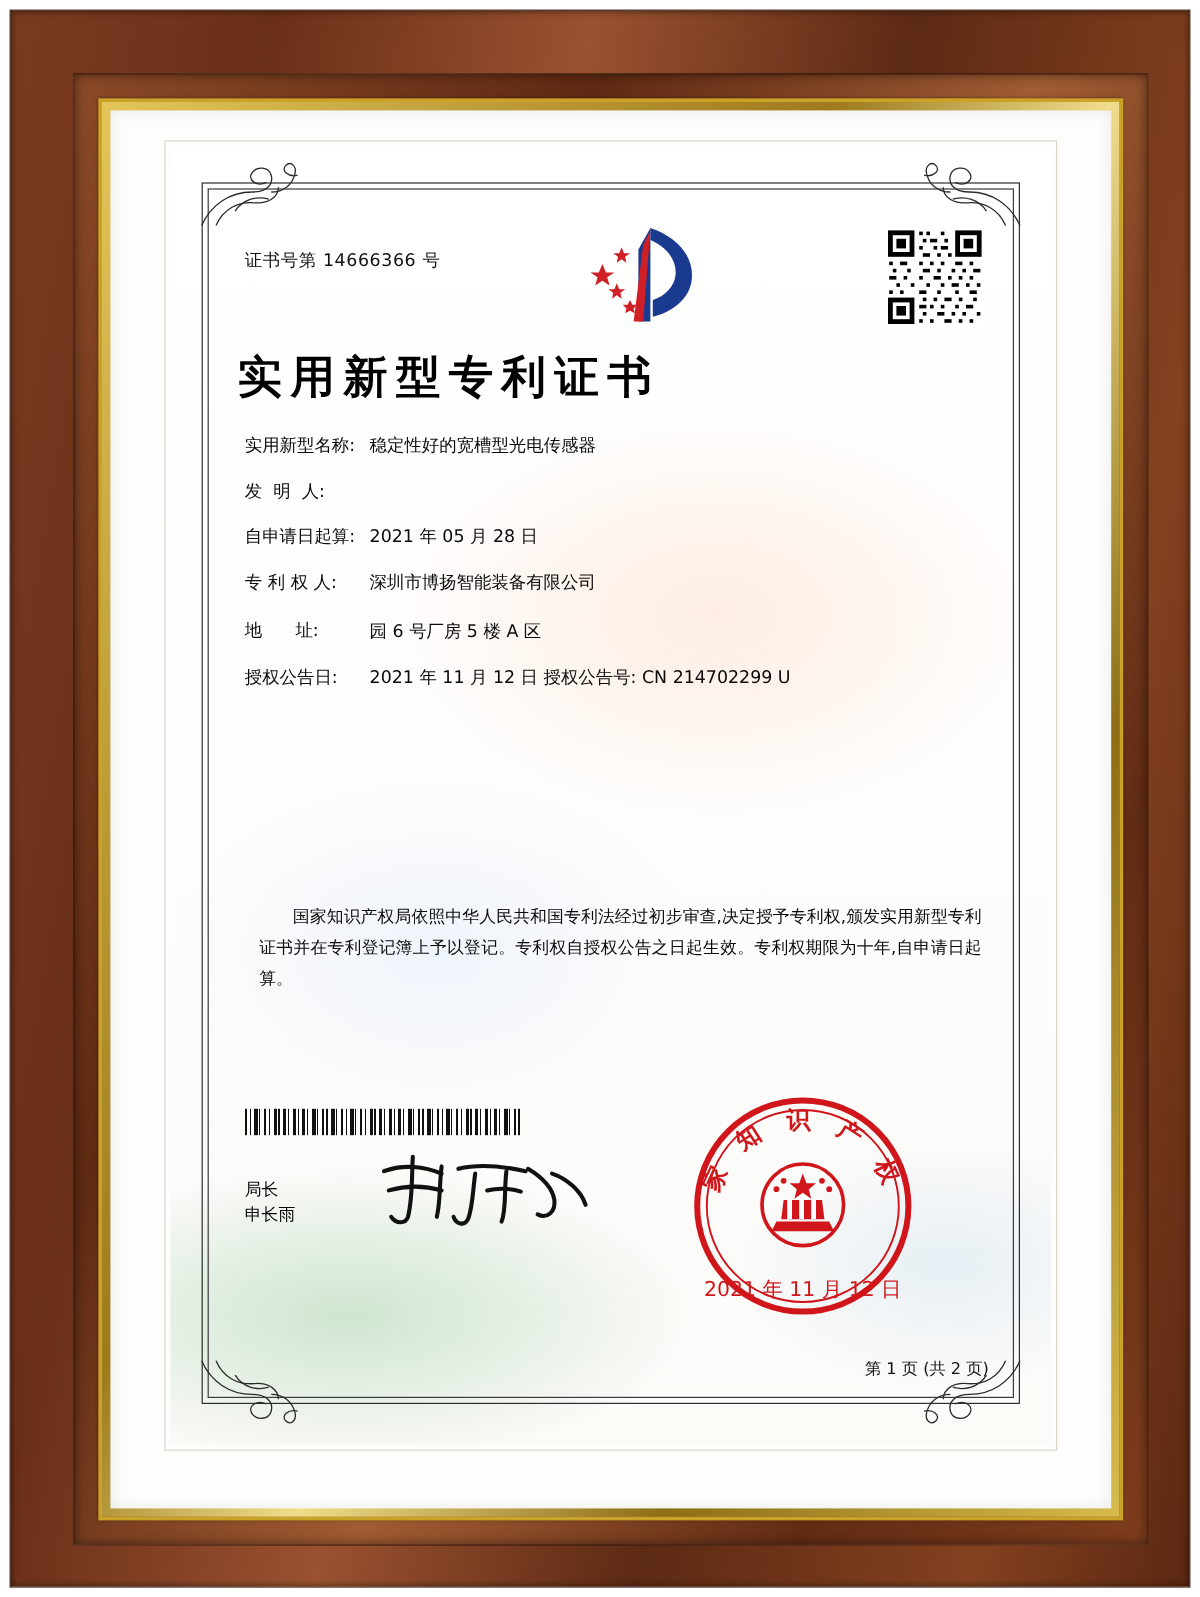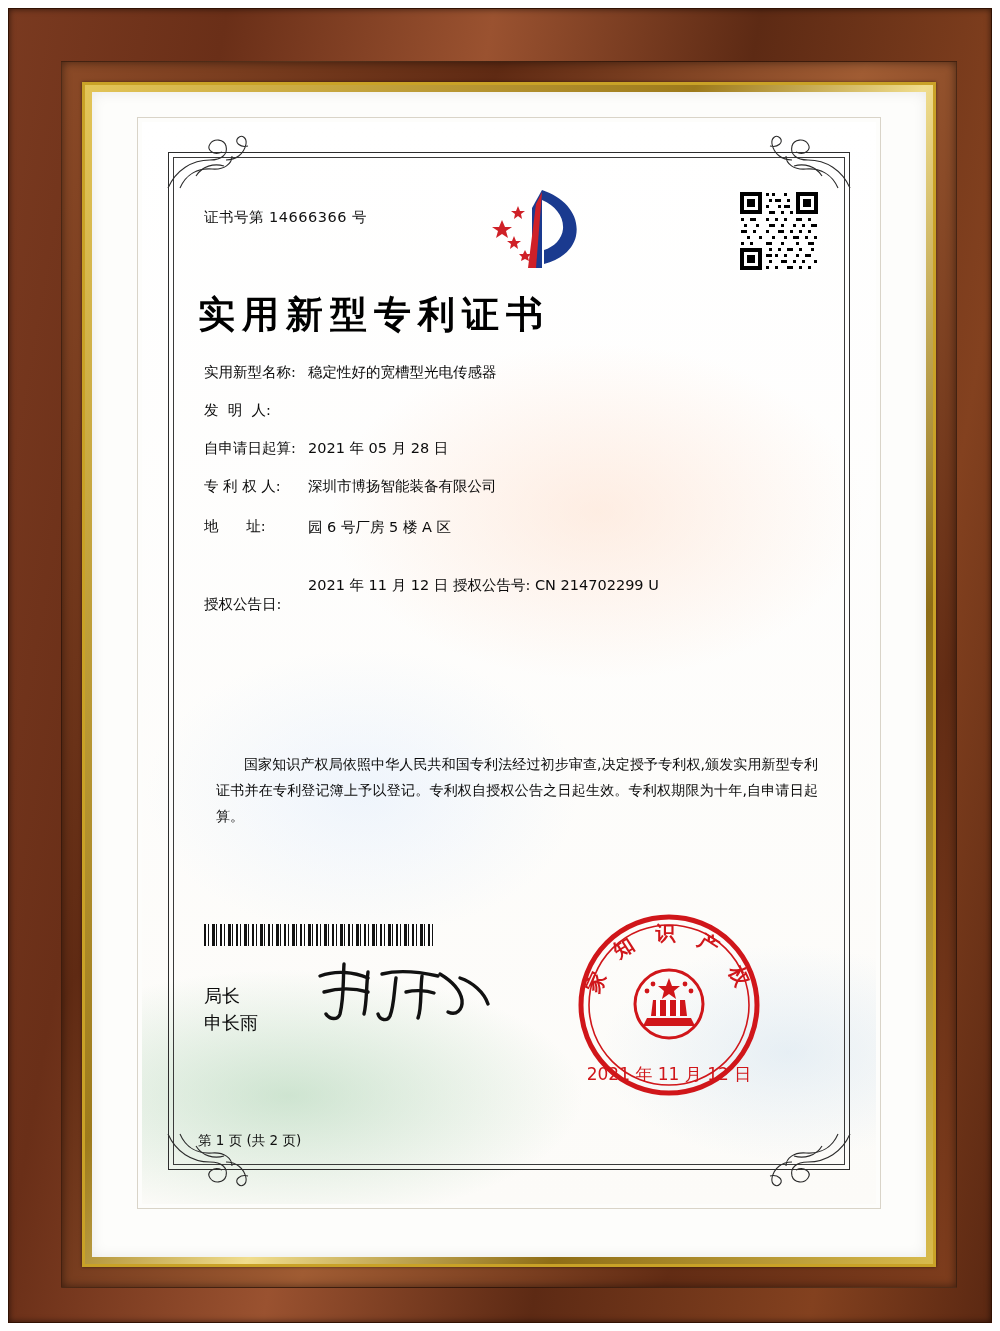--- a/index.html
+++ b/index.html
@@ -134,21 +134,21 @@
     width: 104px;
     flex: 0 0 104px;
     white-space: pre;
     letter-spacing: 0;
   }
   .fvalue { flex: 1 1 auto; }
   .fvalue .l2 { display: block; margin-top: 3px; }
 
   .frow.pub { margin-bottom: 16px; }
   .pub-right { }
-  .pub-left { white-space: nowrap; margin-top: 39px; }
+  .pub-left { white-space: nowrap; }
 
   .para {
     position: absolute; left: 6px; right: 6px; top: 570px;
     font-size: 14px;
     line-height: 1.85;
     color: #0a0a0a;
     text-align: justify;
   }
   .para p { margin: 0 0 2px 12px; text-indent: 28px; }
 
@@ -158,36 +158,36 @@
     background-image: repeating-linear-gradient(90deg,
       #111 0px, #111 2px, #fff 2px, #fff 4px,
       #111 4px, #111 5px, #fff 5px, #fff 8px,
       #111 8px, #111 11px, #fff 11px, #fff 12px,
       #111 12px, #111 13px, #fff 13px, #fff 16px);
   }
 
   
   .sig-label {
     position: absolute; left: 6px; top: 800px;
-    font-size: 18px; line-height: 1.5; color: #0a0a0a;
+    font-size: 14px; line-height: 1.5; color: #0a0a0a;
   }
   .sig-hand {
     position: absolute; left: 112px; top: 776px;
     width: 190px; height: 70px;
   }
 
   
   .seal {
     position: absolute; right: 62px; top: 730px;
     width: 186px; height: 186px;
   }
 
   .footer {
     position: absolute; left: 0; right: 0; bottom: 6px;
-    text-align: left;
+    text-align: right;
     font-size: 13.5px;
     color: #111;
   }
 </style>
 </head>
 <body>
 
 <div class="frame-outer">
   <div class="frame-bevel"></div>
   <div class="frame-inner-gold"></div>

